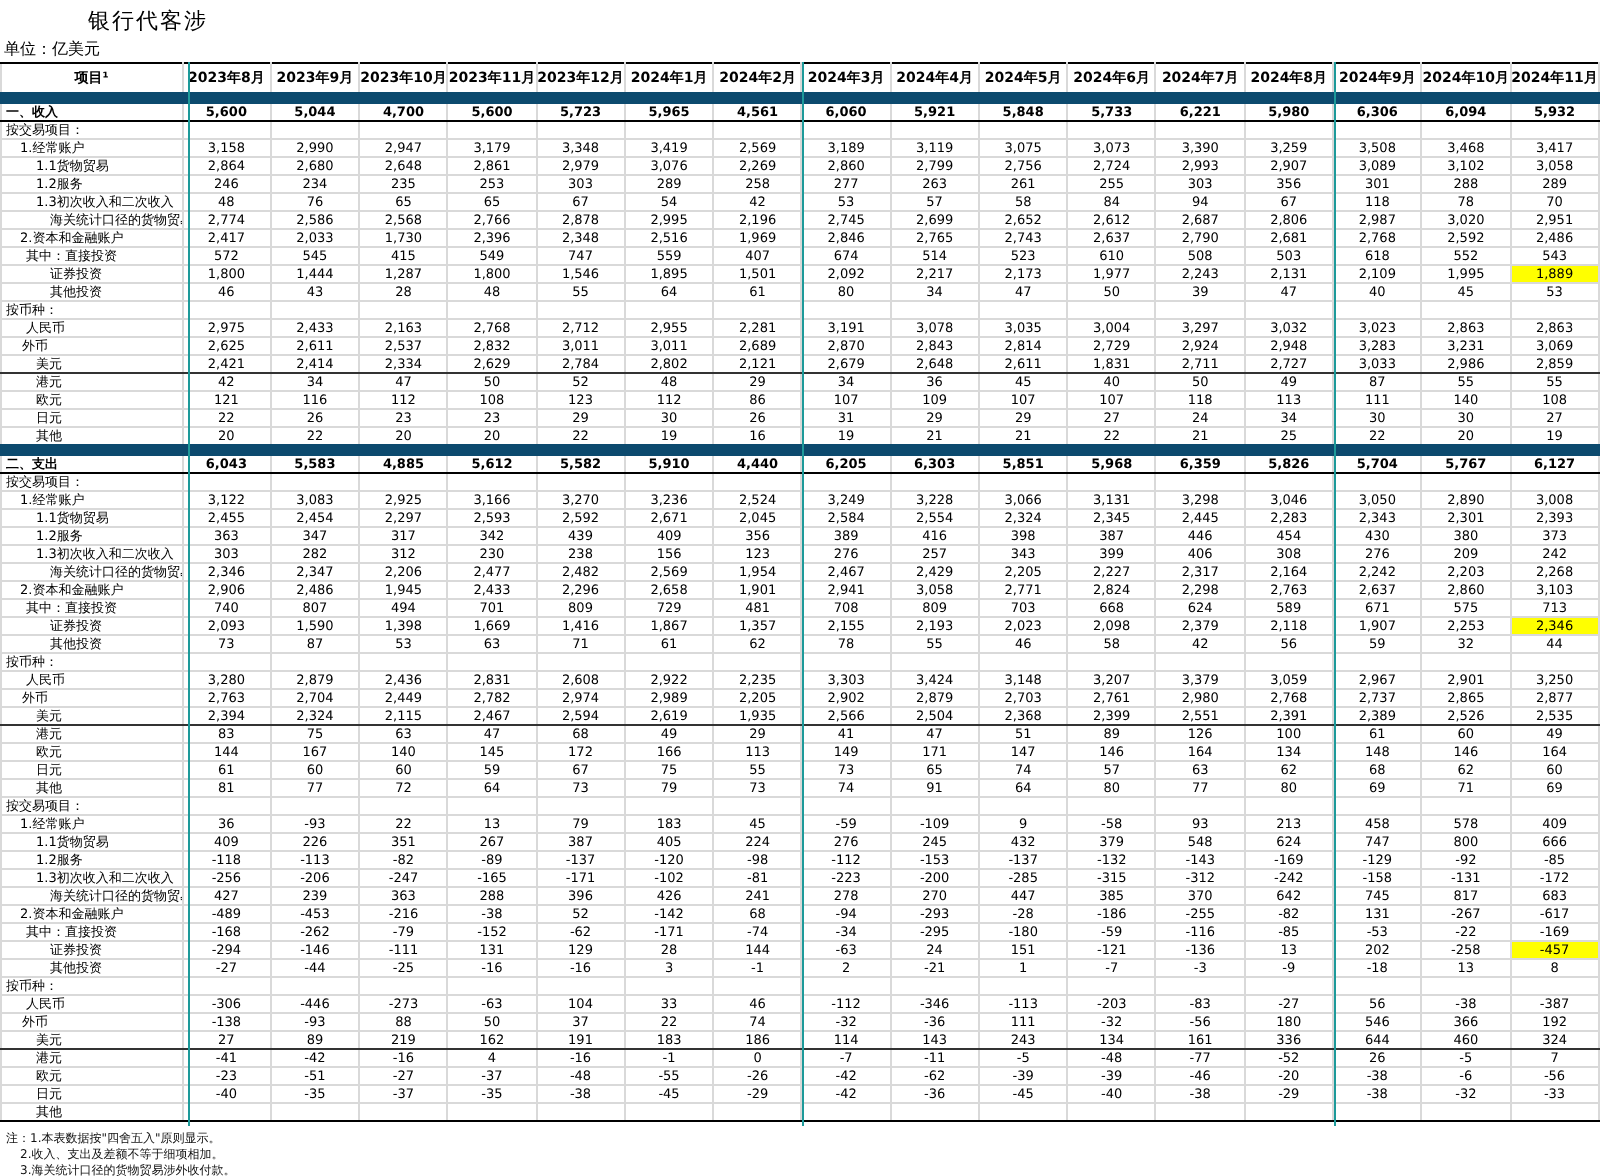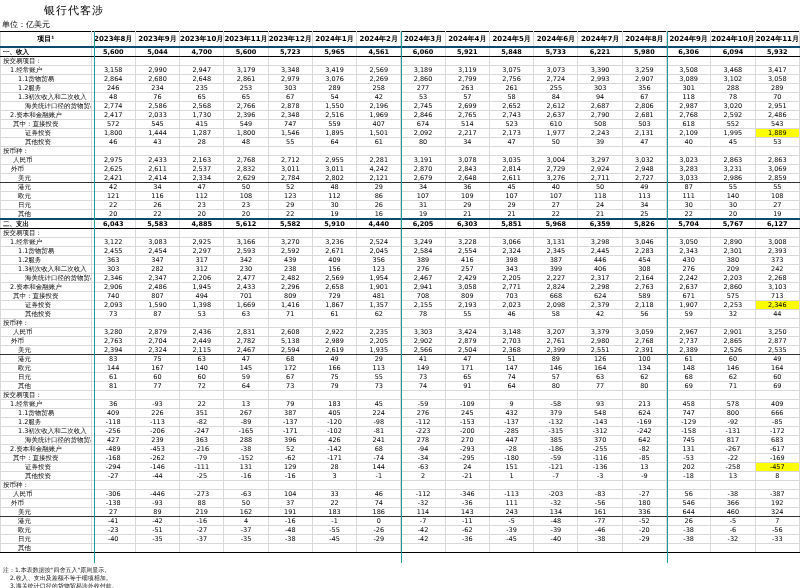--- a/index.html
+++ b/index.html
@@ -17,21 +17,21 @@
   }
   .tablewrap{position:absolute;top:31px;left:0;width:756px;}
   table{border-collapse:collapse;table-layout:fixed;width:800px;}
   td,th{border:1px solid #d9d9d9;overflow:hidden;white-space:nowrap;padding:0;}
   th{
     border-top:1.5px solid #000;border-bottom:1.5px solid #000;
     font-weight:bold;font-size:7px;height:14px;text-align:center;
   }
   td.lab{font-size:6.5px;height:8px;line-height:8px;text-align:left;}
   td.val{font-size:6.5px;height:8px;line-height:8px;text-align:center;}
-  tr.total td{font-weight:bold;border-top:2px solid #0c4a6e;border-bottom:1px solid #000;}
+  tr.total td{font-weight:bold;border-top:6px solid #0c4a6e;border-bottom:1px solid #000;}
   tr.rule td{border-bottom:1.2px solid #333;}
   tr.last td{border-bottom:1.2px solid #000;padding-left:48px;}
   .hl{background:#ffff00;}
   .vline{position:absolute;top:31px;width:1px;height:532px;pointer-events:none;}
   .notes{position:absolute;left:3px;font-size:6px;line-height:9px;color:#111;white-space:nowrap;}
 </style>
 </head>
 <body>
 
 <div class="title">银行代客涉</div>
@@ -194,21 +194,21 @@
           <td class="val">78</td>
           <td class="val">70</td>
         </tr>
         <tr class="">
           <td class="lab" style="padding-left: 24px;">海关统计口径的货物贸易³</td>
           <td class="val">2,774</td>
           <td class="val">2,586</td>
           <td class="val">2,568</td>
           <td class="val">2,766</td>
           <td class="val">2,878</td>
-          <td class="val">1,550</td>
+          <td class="val">2,995</td>
           <td class="val">2,196</td>
           <td class="val">2,745</td>
           <td class="val">2,699</td>
           <td class="val">2,652</td>
           <td class="val">2,612</td>
           <td class="val">2,687</td>
           <td class="val">2,806</td>
           <td class="val">2,987</td>
           <td class="val">3,020</td>
           <td class="val">2,951</td>
@@ -328,21 +328,21 @@
           <td class="val">2,863</td>
         </tr>
         <tr class="">
           <td class="lab" style="padding-left: 10px;">外币</td>
           <td class="val">2,625</td>
           <td class="val">2,611</td>
           <td class="val">2,537</td>
           <td class="val">2,832</td>
           <td class="val">3,011</td>
           <td class="val">3,011</td>
-          <td class="val">4,242</td>
+          <td class="val">2,689</td>
           <td class="val">2,870</td>
           <td class="val">2,843</td>
           <td class="val">2,814</td>
           <td class="val">2,729</td>
           <td class="val">2,924</td>
           <td class="val">2,948</td>
           <td class="val">3,283</td>
           <td class="val">3,231</td>
           <td class="val">3,069</td>
         </tr>
@@ -351,21 +351,21 @@
           <td class="val">2,421</td>
           <td class="val">2,414</td>
           <td class="val">2,334</td>
           <td class="val">2,629</td>
           <td class="val">2,784</td>
           <td class="val">2,802</td>
           <td class="val">2,121</td>
           <td class="val">2,679</td>
           <td class="val">2,648</td>
           <td class="val">2,611</td>
-          <td class="val">3,276</td>
+          <td class="val">1,831</td>
           <td class="val">2,711</td>
           <td class="val">2,727</td>
           <td class="val">3,033</td>
           <td class="val">2,986</td>
           <td class="val">2,859</td>
         </tr>
         <tr class="">
           <td class="lab" style="padding-left: 17px;">港元</td>
           <td class="val">42</td>
           <td class="val">34</td>
@@ -687,21 +687,21 @@
           <td class="val">2,967</td>
           <td class="val">2,901</td>
           <td class="val">3,250</td>
         </tr>
         <tr class="">
           <td class="lab" style="padding-left: 10px;">外币</td>
           <td class="val">2,763</td>
           <td class="val">2,704</td>
           <td class="val">2,449</td>
           <td class="val">2,782</td>
-          <td class="val">5,138</td>
+          <td class="val">2,974</td>
           <td class="val">2,989</td>
           <td class="val">2,205</td>
           <td class="val">2,902</td>
           <td class="val">2,879</td>
           <td class="val">2,703</td>
           <td class="val">2,761</td>
           <td class="val">2,980</td>
           <td class="val">2,768</td>
           <td class="val">2,737</td>
           <td class="val">2,865</td>

